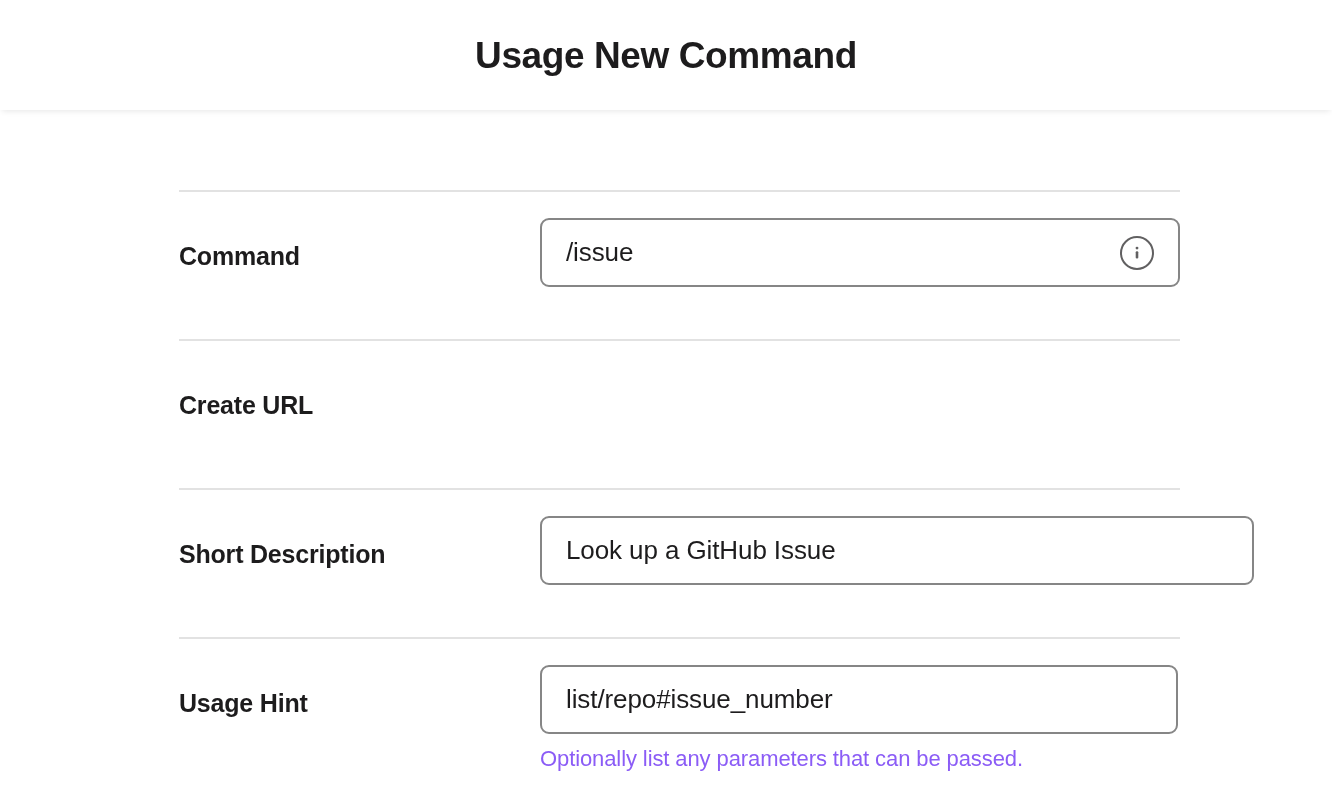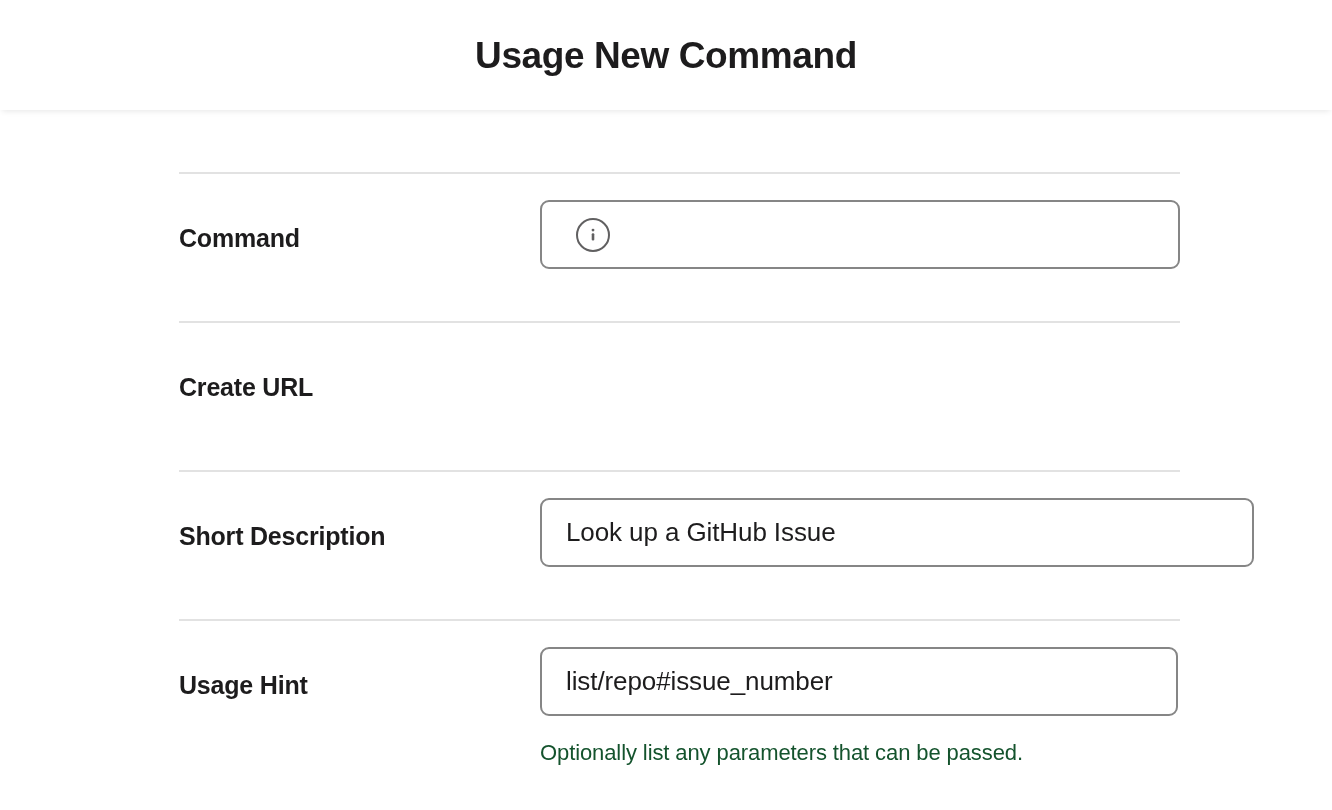--- a/index.html
+++ b/index.html
@@ -35,21 +35,21 @@
     letter-spacing: -0.4px;
     color: #1d1c1d;
     line-height: 1;
   }
 
   
   .modal-body {
     position: relative;
     height: 700px;
     background: #ffffff;
-    padding-top: 62px;
+    padding-top: 80px;
   }
 
   .form-wrap {
     width: 1001px;
     margin-left: 179px;
   }
 
   .form-row {
     border-top: 2px solid #e2e2e2;
     display: flex;
@@ -107,40 +107,41 @@
     border-radius: 50%;
     display: flex;
     align-items: center;
     justify-content: center;
     margin-left: 10px;
     cursor: pointer;
   }
   .info-icon svg { display: block; }
 
   .help-text {
-    margin-top: 24px;
+    margin-top: 12px;
     font-size: 22px;
-    color: #14532d;
+    color: #8b5cf6;
     letter-spacing: -0.1px;
   }
 </style>
 </head>
 <body>
 
 <div class="modal-header">
   <h1 class="modal-title">Usage New Command</h1>
 </div>
 
 <div class="modal-body">
   <div class="form-wrap">
 
     <div class="form-row">
       <div class="row-label">Command</div>
       <div class="row-control">
         <div class="input-box w-full">
+          <span class="input-value">/issue</span>
           <span class="info-icon">
             <svg width="20" height="20" viewBox="0 0 20 20" aria-hidden="true">
               <circle cx="10" cy="5.1" r="1.45" fill="#616061"></circle>
               <rect x="8.7" y="8.2" width="2.6" height="7.4" rx="1.1" fill="#616061"></rect>
             </svg>
           </span>
         </div>
       </div>
     </div>
 

